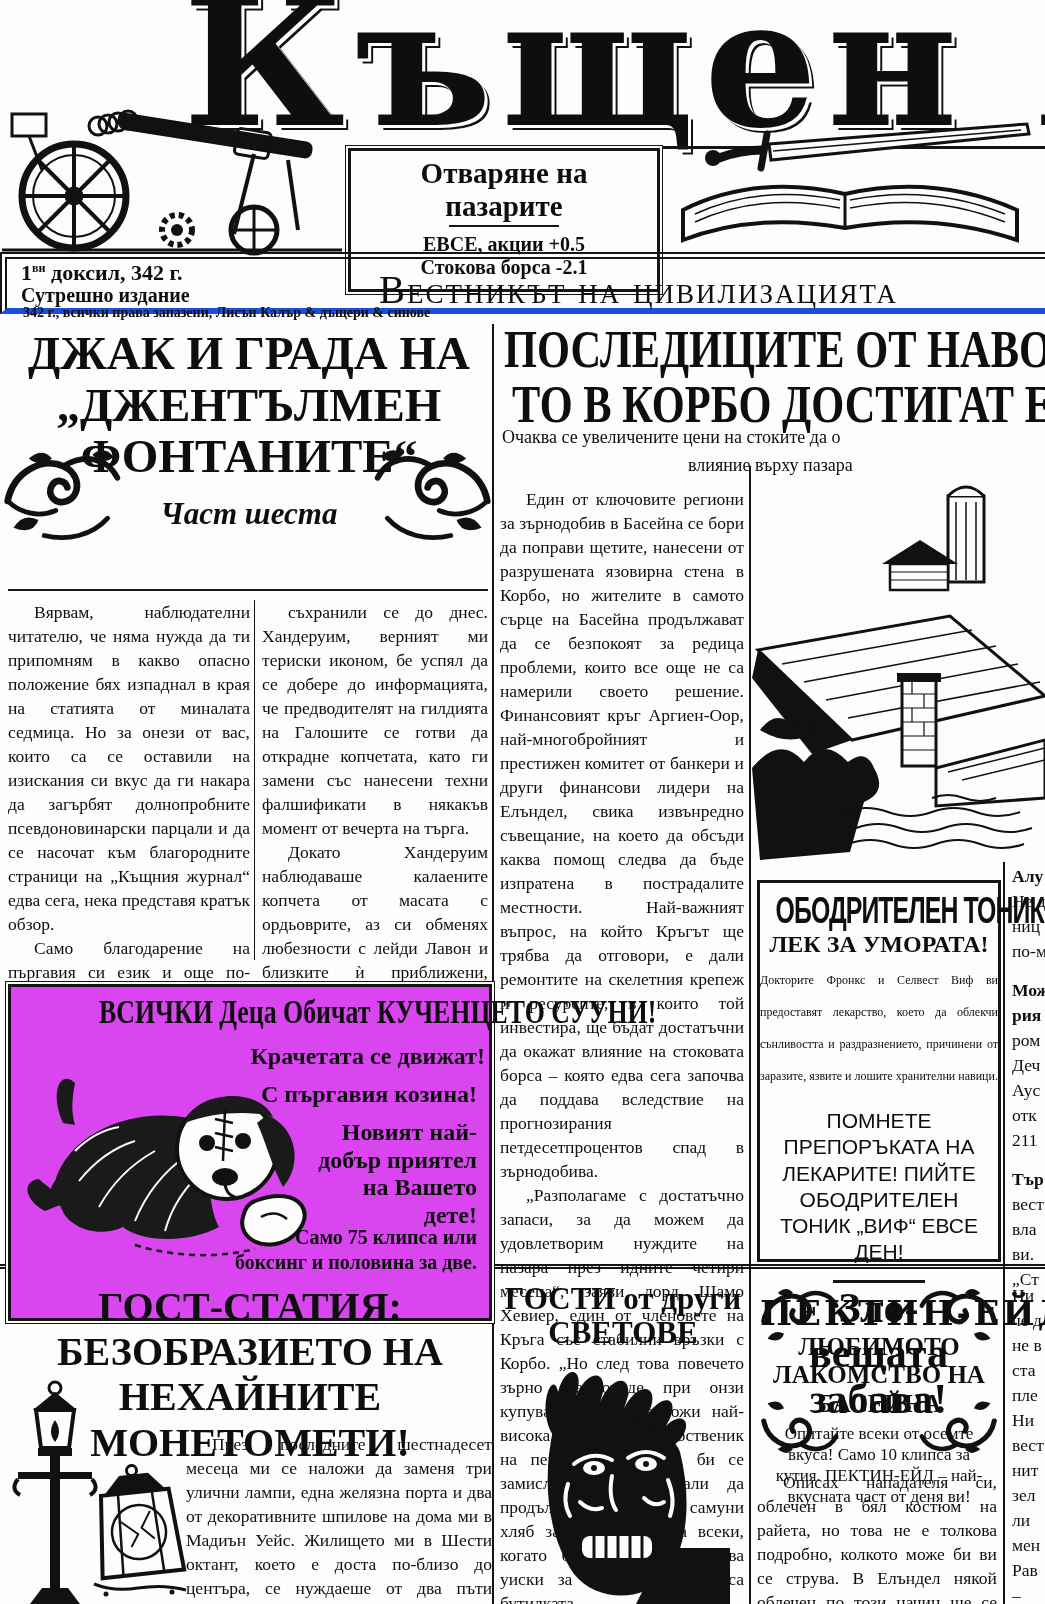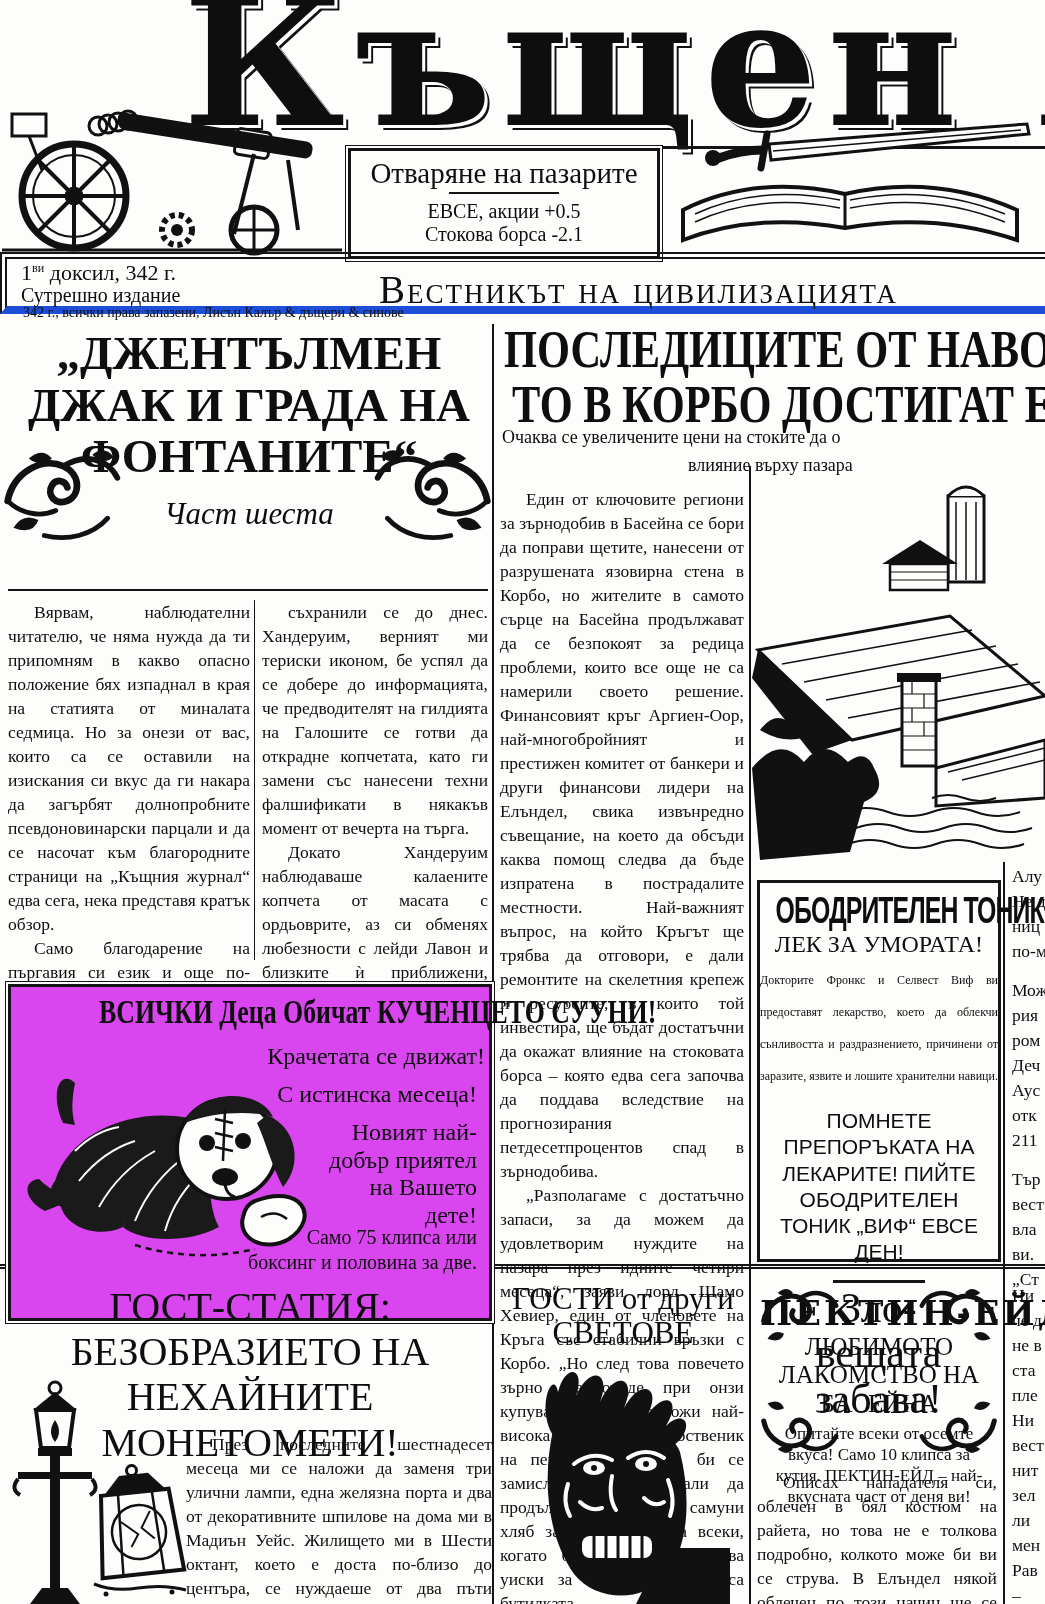--- a/index.html
+++ b/index.html
@@ -5,29 +5,29 @@
   *{margin:0;padding:0;box-sizing:border-box}
   html,body{background:#9a9a9a}
   .page{position:relative;width:1045px;height:1604px;margin:0 auto;background:#fdfdfb;color:#0e0e0e;
         font-family:"Liberation Serif",serif;overflow:hidden}
   .abs{position:absolute}
   .vrule{position:absolute;background:#151515;width:2px}
   .hrule{position:absolute;background:#151515;height:2px}
   .just{text-align:justify}
   .ctr{text-align:center}
   .rgt{text-align:right}
-  .bold{font-weight:normal}
+  .bold{font-weight:bold}
   .ital{font-style:italic}
   .body-text{font-size:17.5px;line-height:24px}
   .body-text p{text-indent:26px}
   .cond{display:inline-block;transform:scaleX(.76);transform-origin:center}
   .condL{display:inline-block;transform:scaleX(.8);transform-origin:left center}
   .masthead-title{font-family:"DejaVu Serif",serif;font-weight:bold;font-size:178px;line-height:1;
       letter-spacing:10px;white-space:nowrap;text-shadow:3px 3px 0 #fff,5px 5px 0 #111}
-  .dateline{border-top:7px double #151515;border-bottom:8px solid #1d4ed8;border-left:7px double #151515}
+  .dateline{border-top:7px double #151515;border-bottom:6px solid #1d4ed8;border-left:7px double #151515}
   .slogan{font-variant:small-caps;font-size:39px;letter-spacing:2px;white-space:nowrap}
   .jak-head{font-size:47px;font-weight:bold;line-height:1.1;text-align:center}
   .korbo-head{font-size:53px;font-weight:bold;line-height:1.05;white-space:nowrap}
   .subhead{font-size:18px;font-weight:normal;white-space:nowrap}
   .boxed{border:3px solid #151515;box-shadow:0 0 0 2px #fdfdfb,0 0 0 3px #151515}
   .ad-head{font-size:34px;font-weight:bold;white-space:nowrap}
   .vif-title{font-family:"Liberation Sans",sans-serif;font-weight:bold;font-size:27px;white-space:nowrap;
       display:inline-block;transform:scale(.92,1.35);transform-origin:center top;letter-spacing:-1px}
   .vif-slogan{font-family:"Liberation Sans",sans-serif;font-size:21px;line-height:1.25}
   .pektin-title{font-family:"DejaVu Serif",serif;font-weight:bold;font-size:34px;letter-spacing:3px;white-space:nowrap}
@@ -105,22 +105,22 @@
     <div class="abs slogan" style="left:372px;top:8px">Вестникът на цивилизацията</div>
   </div>
 
   <div class="vrule" style="left:492px;top:324px;height:1280px"></div>
   <div class="vrule" style="left:749px;top:466px;height:1138px"></div>
   <div class="vrule" style="left:1003px;top:862px;height:742px"></div>
   <div class="vrule" style="left:254px;top:600px;height:360px;width:1px"></div>
   <div class="abs" style="left:0;top:1264px;width:1045px;height:5px;border-top:5px double #151515"></div>
 
   <div class="abs jak-head" style="left:8px;top:328px;width:482px">
+    <div>ДЖАК И ГРАДА НА</div>
     <div>„ДЖЕНТЪЛМЕН</div>
-    <div>ДЖАК И ГРАДА НА</div>
     <div>ФОНТАНИТЕ“</div>
   </div>
   <svg class="abs" style="left:0;top:438px" width="125" height="120" viewBox="0 0 130 110">
     <path d="M8,58 C14,28 44,12 66,22 C84,30 84,52 70,58 C58,63 48,52 54,42 C58,35 68,36 70,44" fill="none" stroke="#111" stroke-width="7" stroke-linecap="round"></path>
     <path d="M66,22 C88,8 112,14 122,34" fill="none" stroke="#111" stroke-width="6" stroke-linecap="round"></path>
     <path d="M8,58 C20,70 40,76 58,68" fill="none" stroke="#111" stroke-width="5" stroke-linecap="round"></path>
     <path d="M30,14 q14,-12 24,0 q-12,10 -24,0 Z" fill="#111"></path>
     <path d="M96,10 q12,-10 22,2 q-10,10 -22,-2 Z" fill="#111"></path>
     <path d="M14,86 q10,-16 26,-8 q-6,16 -26,8 Z" fill="#111"></path>
     <path d="M46,94 C70,100 96,94 112,76" fill="none" stroke="#111" stroke-width="5" stroke-linecap="round"></path>
@@ -199,21 +199,21 @@
       <path d="M96,376 q22,-8 44,0 q22,8 44,0 q22,-8 44,0 q22,8 44,0"></path>
       <path d="M180,330 q16,-6 32,0 q16,6 32,0"></path>
     </g>
   </svg>
 
   <div class="abs boxed" style="left:8px;top:984px;width:484px;height:337px;background:#d946ef">
     <div class="ctr" style="margin-top:6px">
       <span class="cond ad-head">ВСИЧКИ Деца Обичат КУЧЕНЦЕТО СУУНИ!</span>
     </div>
     <div class="abs rgt bold" style="right:4px;top:56px;font-size:24px">Крачетата се движат!</div>
-    <div class="abs rgt bold" style="right:12px;top:94px;font-size:24px">С истинска месеца!</div>
+    <div class="abs rgt bold" style="right:12px;top:94px;font-size:24px">С пъргавия козина!</div>
     <div class="abs rgt bold" style="right:12px;top:132px;width:165px;font-size:24px;line-height:1.15">Новият най-добър приятел на Вашето дете!</div>
     <div class="abs rgt bold" style="right:12px;top:238px;font-size:20px;line-height:1.25">
       <div>Само 75 клипса или</div>
       <div>боксинг и половина за две.</div>
     </div>
     <svg class="abs" style="left:4px;top:44px" width="300" height="235" viewBox="0 0 300 235">
       <path d="M48,92 C34,60 46,38 60,52 C57,68 56,80 60,94 Z" fill="#1a1a1a"></path>
       <path d="M40,150 C58,92 140,70 196,94 C150,120 120,160 108,196 C82,208 52,196 46,176 C36,168 32,160 40,150 Z" fill="#1a1a1a"></path>
       <path d="M108,196 C124,210 170,214 204,196 C190,170 196,130 196,94 C160,96 124,140 108,196 Z" fill="#1a1a1a"></path>
       <g stroke="#fdfdfb" stroke-width="2" fill="none">

